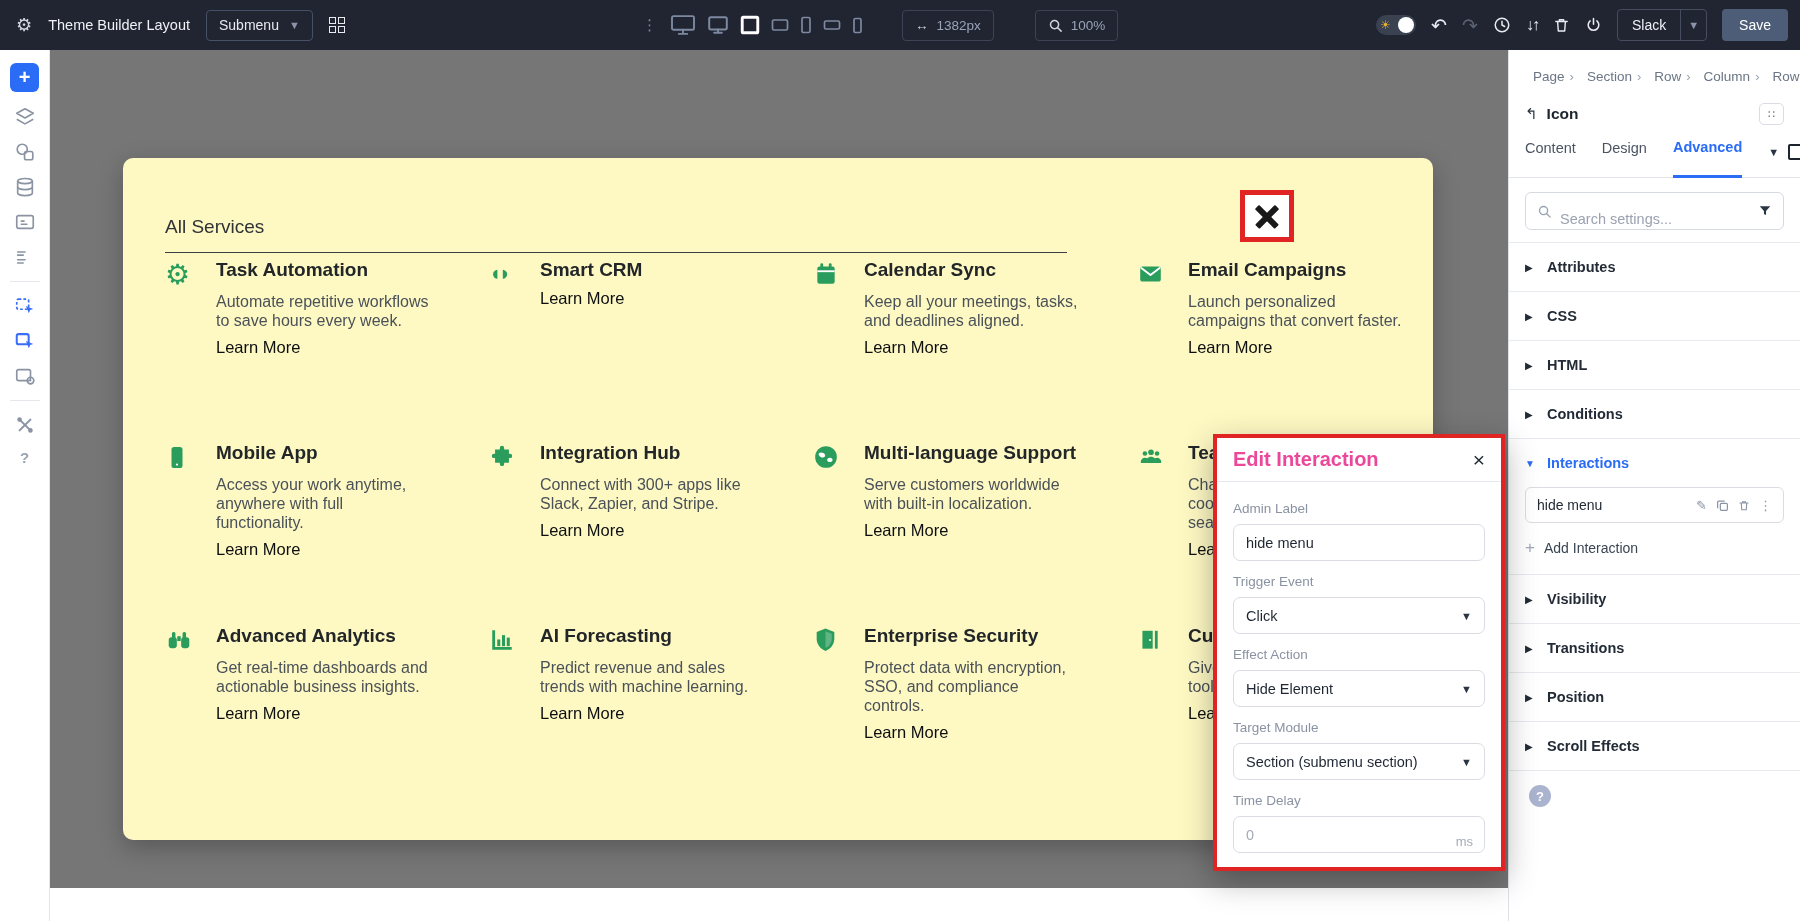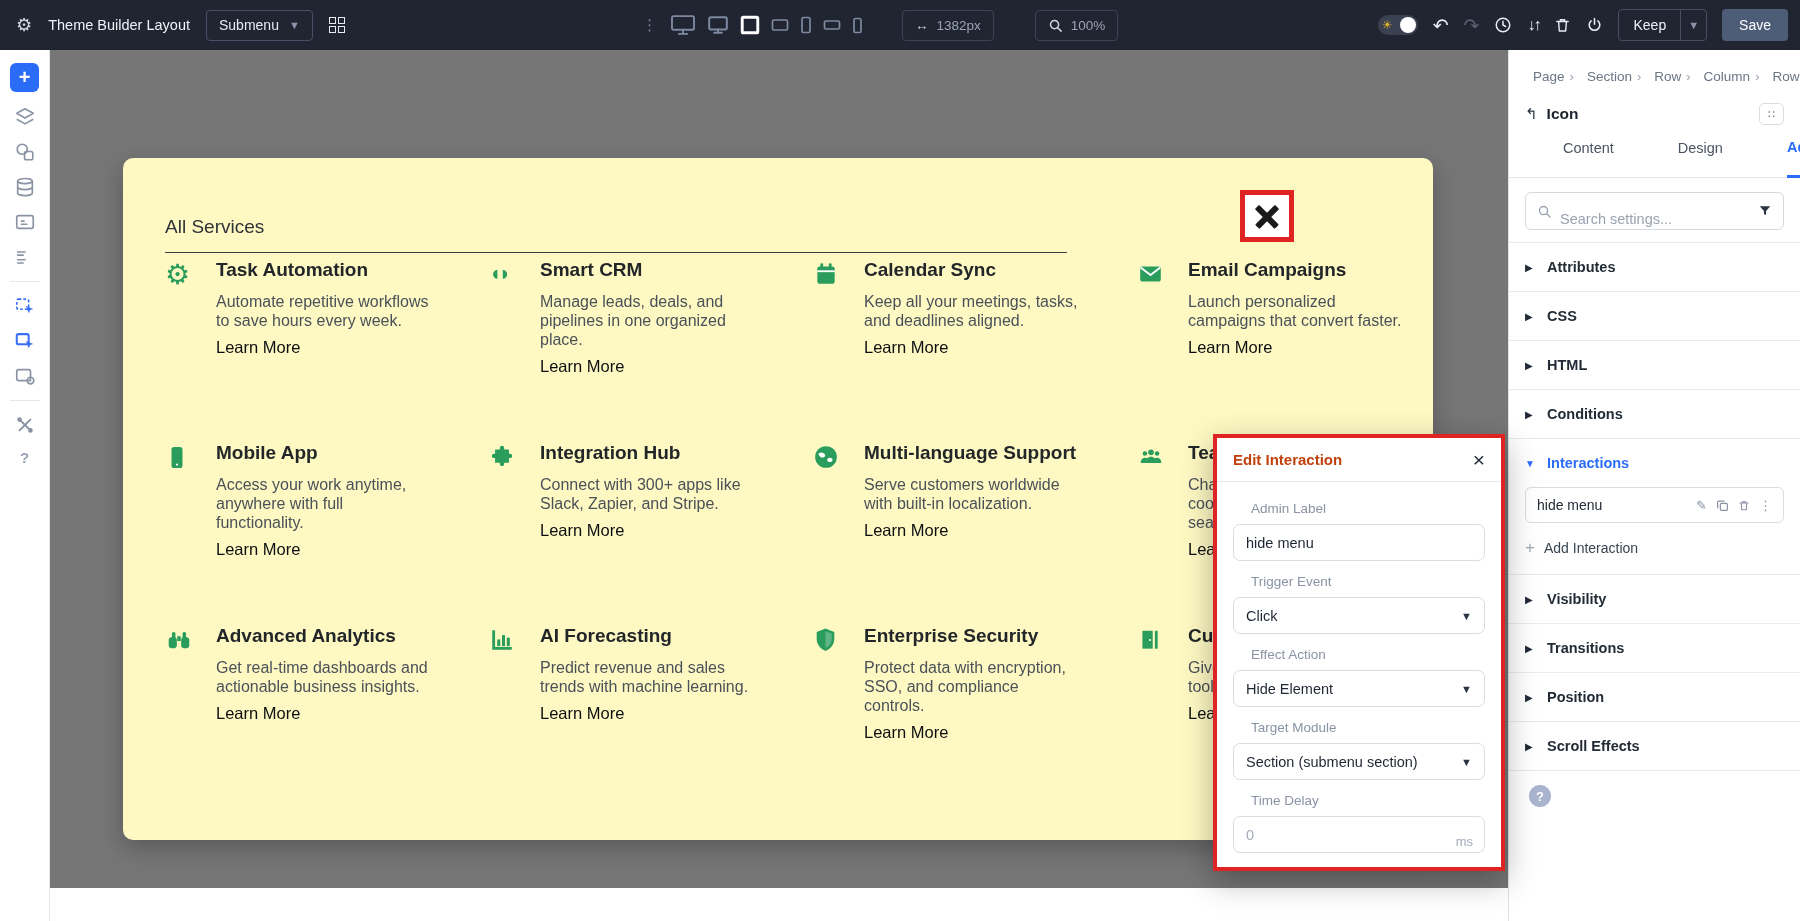--- a/index.html
+++ b/index.html
@@ -53,45 +53,45 @@
   .cicon { width:30px; margin-top:3px; color:#2a9d5c; flex:0 0 30px; display:flex; justify-content:flex-start; }
   .ctext { margin-left:21px; width:228px; }
   .ctitle { font-size:19px; font-weight:700; color:#222629; line-height:23px; }
   .cdesc { margin-top:11px; font-size:16px; color:#4a5158; line-height:19px; white-space:pre-line; }
   .clink { display:inline-block; margin-top:8px; font-size:16.5px; color:#0d0e10; font-weight:500; cursor:pointer; text-decoration:none; }
   .brainglyph { font-size:21px; letter-spacing:-3px; color:#2a9d5c; font-weight:700; }
 
   
   .modal { position:absolute; left:1213px; top:434px; width:292px; height:437px; background:#fff; border:4px solid #e02424; z-index:40; box-shadow:0 10px 30px rgba(0,0,0,.3); }
   .m-head { height:44px; display:flex; align-items:center; justify-content:space-between; padding:0 16px; border-bottom:1px solid #e5e8ec; }
-  .m-title { font-size:15px; font-weight:700; color:#c2410c; }
+  .m-title { font-size:20px; font-weight:700; color:#ec4899; }
   .m-close { font-size:21px; color:#1f2733; cursor:pointer; line-height:1; }
   .m-body { padding:6px 16px 0 16px; }
-  .m-label { margin-top:13px; font-size:13.5px; color:#8a93a3;margin-left:18px; }
+  .m-label { margin-top:13px; font-size:13.5px; color:#8a93a3; }
   .m-input, .m-select { margin-top:8px; width:100%; height:37px; border:1px solid #d9dde3; border-radius:7px; font-size:14.5px; color:#1f2733; padding:0 12px; background:#fff; display:flex; align-items:center; justify-content:space-between; }
   input.m-input { font-family:"Liberation Sans", sans-serif; outline:none; display:block; }
   .m-select { cursor:pointer; }
   .m-select .chev2 { color:#2b3442; font-size:11px; }
   .m-delay { position:relative; }
   .m-delay input { color:#1f2733; }
   .m-delay input::placeholder { color:#a4abb8; }
   .m-unit { position:absolute; right:12px; top:18px; font-size:13px; color:#a4abb8; }
 
   
   .panel { position:absolute; right:0; top:50px; width:292px; height:871px; background:#fff; z-index:25; border-left:1px solid #dfe3e8; }
   .p-crumbs { display:flex; align-items:center; padding:16px 16px 0 16px; font-size:13.5px; color:#6a7585; gap:5px; }
   .p-crumbs .sep { color:#9aa3b2; font-size:13px; }
   .p-crumbs .crumb { cursor:pointer; white-space:nowrap;margin-left:8px; }
   .p-close { margin-left:auto; font-size:21px; color:#16191d; cursor:pointer; line-height:1; }
   .p-elem { display:flex; align-items:center; padding:16px 16px 0 16px; }
   .p-back { font-size:15px; color:#2b3442; cursor:pointer; margin-right:9px; }
   .p-elemname { font-size:15.5px; font-weight:700; color:#1c2430; }
   .p-dock { margin-left:auto; width:25px; height:22px; border:1px solid #d9dde3; border-radius:5px; color:#5c6573; font-size:11px; display:flex; align-items:center; justify-content:center; cursor:pointer; }
   .p-tabs { display:flex; align-items:center; padding:14px 16px 0 16px; border-bottom:1px solid #e2e6ea; }
-  .p-tab { font-size:14.5px; color:#4a5462; padding-bottom:20px; margin-right:26px; cursor:pointer;margin-left:38px; }
+  .p-tab { font-size:14.5px; color:#4a5462; padding-bottom:20px; margin-right:26px; cursor:pointer; }
   .p-tab.active { color:#2b6cf6; font-weight:600; border-bottom:3px solid #2b6cf6; margin-bottom:-1px; }
   .p-tab-extra { margin-left:auto; display:flex; align-items:center; gap:9px; padding-bottom:12px; }
   .p-tab-chev { color:#2b3442; font-size:11px; cursor:pointer; }
   .p-tab-frame { width:19px; height:16px; border:2.4px solid #1d242e; border-radius:2px; cursor:pointer; }
   .p-searchwrap { padding:14px 16px 12px 16px; }
   .p-search { display:flex; align-items:center; border:1px solid #d5dae1; border-radius:6px; height:38px; padding:0 11px; gap:8px; }
   .p-search input { border:0; outline:none; flex:1; font-size:14.5px; color:#3a4350; font-family:"Liberation Sans", sans-serif;margin-top:16px; }
   .p-search input::placeholder { color:#9aa2b1; }
   .p-funnel { color:#2b3442; cursor:pointer; display:flex; }
   .sectionrow { height:49px; border-top:1px solid #e7eaee; display:flex; align-items:center; padding:0 16px; gap:12px; cursor:pointer; }
@@ -205,21 +205,21 @@
           <path d="M4 7h16M9 7V4.5h6V7M6.5 7l1 13.5h9l1-13.5"></path>
         </svg>
       </span>
     <span class="tbi">
         <svg class="s" width="17" height="18" viewBox="0 0 24 24" fill="none" stroke="currentColor" stroke-width="2.2" stroke-linecap="round">
           <path d="M12 3v8"></path>
           <path d="M7.2 6.2a7.5 7.5 0 1 0 9.6 0"></path>
         </svg>
       </span>
     <div class="splitbtn">
-      <span class="lab">Keep</span>
+      <span class="lab">Slack</span>
       <span class="caret">
           <span class="chev">▼</span>
         </span>
     </div>
     <div class="savebtn">Save</div>
   </div>
 </div>
 
 <div class="sidebar">
   <div class="sb-plus">+</div>
@@ -302,23 +302,20 @@
           <div class="ctitle">Task Automation</div>
           <div class="cdesc">Automate repetitive workflows
 to save hours every week.</div>
           <a class="clink">Learn More</a>
         </div>
       </div>
       <div class="cell">
         <span class="cicon brainglyph">◖◗</span>
         <div class="ctext">
           <div class="ctitle">Smart CRM</div>
-          <div class="cdesc">Manage leads, deals, and
-pipelines in one organized
-place.</div>
           <a class="clink">Learn More</a>
         </div>
       </div>
       <div class="cell">
         <span class="cicon">
             <svg class="s" width="26" height="26" viewBox="0 0 24 24">
               <g fill="#2a9d5c">
                 <rect x="4" y="5" width="16" height="16" rx="2"></rect>
                 <rect x="6.8" y="2" width="2.6" height="5.5" rx="1.2"></rect>
                 <rect x="14.6" y="2" width="2.6" height="5.5" rx="1.2"></rect>

